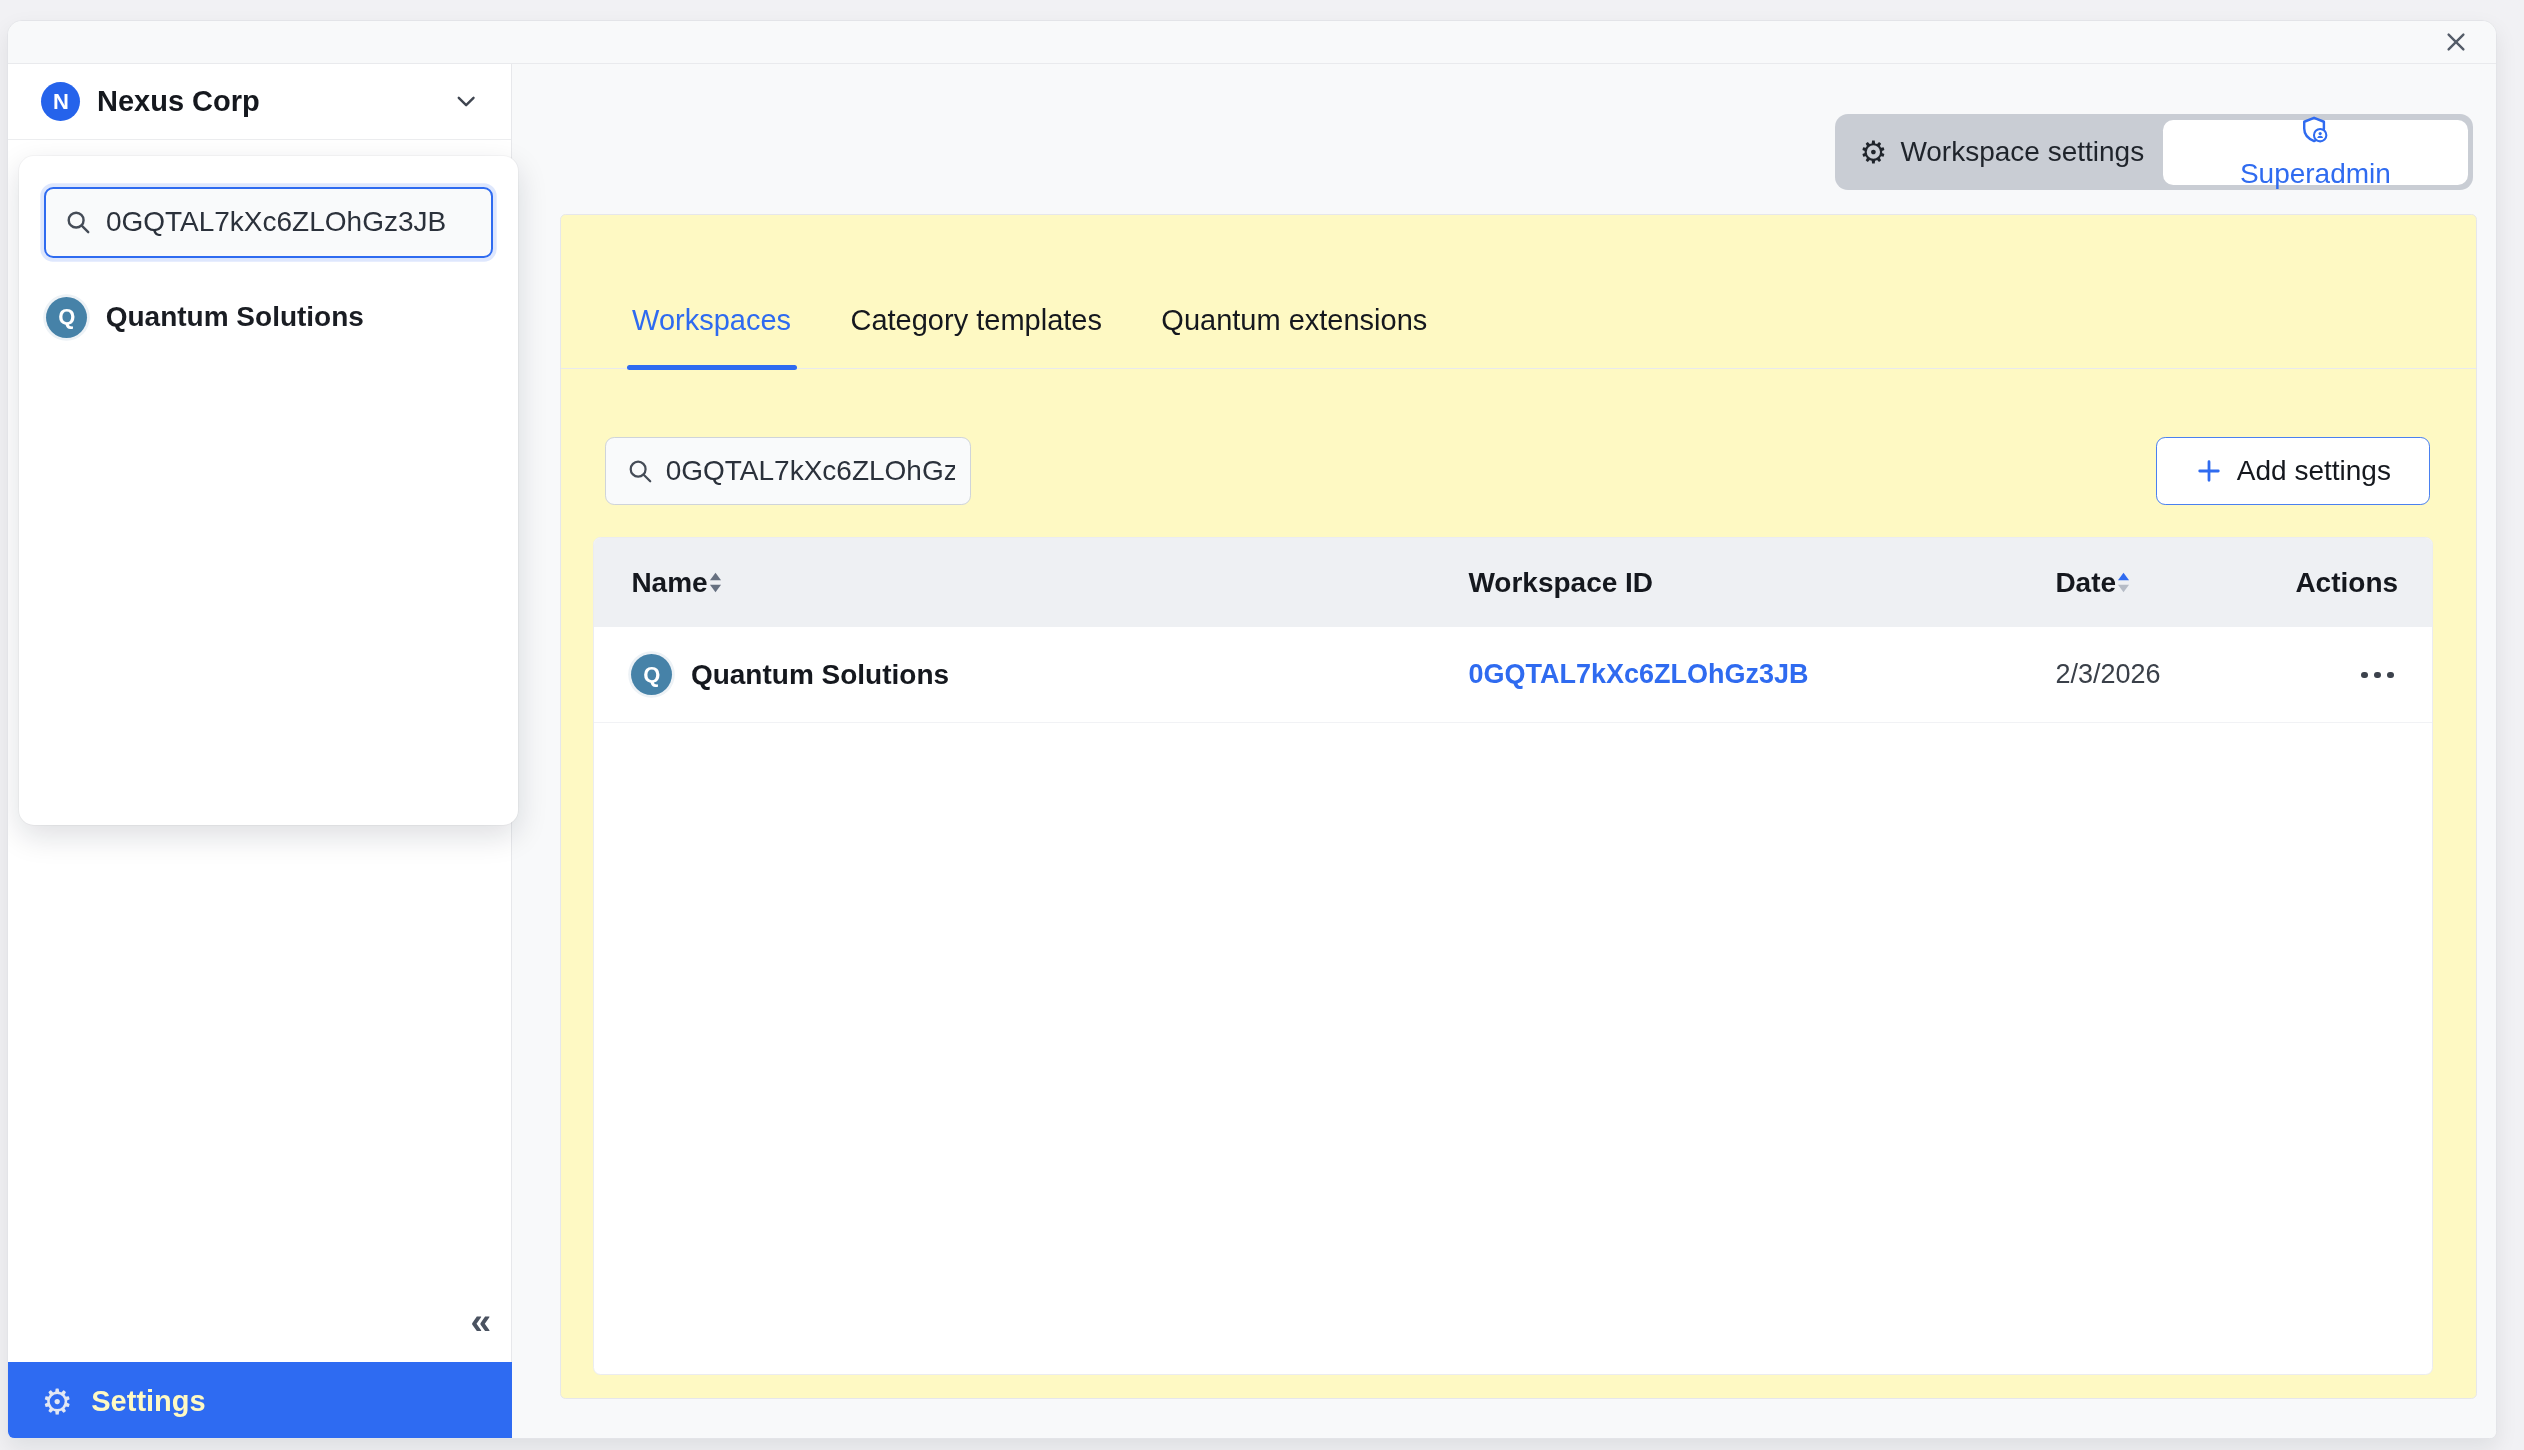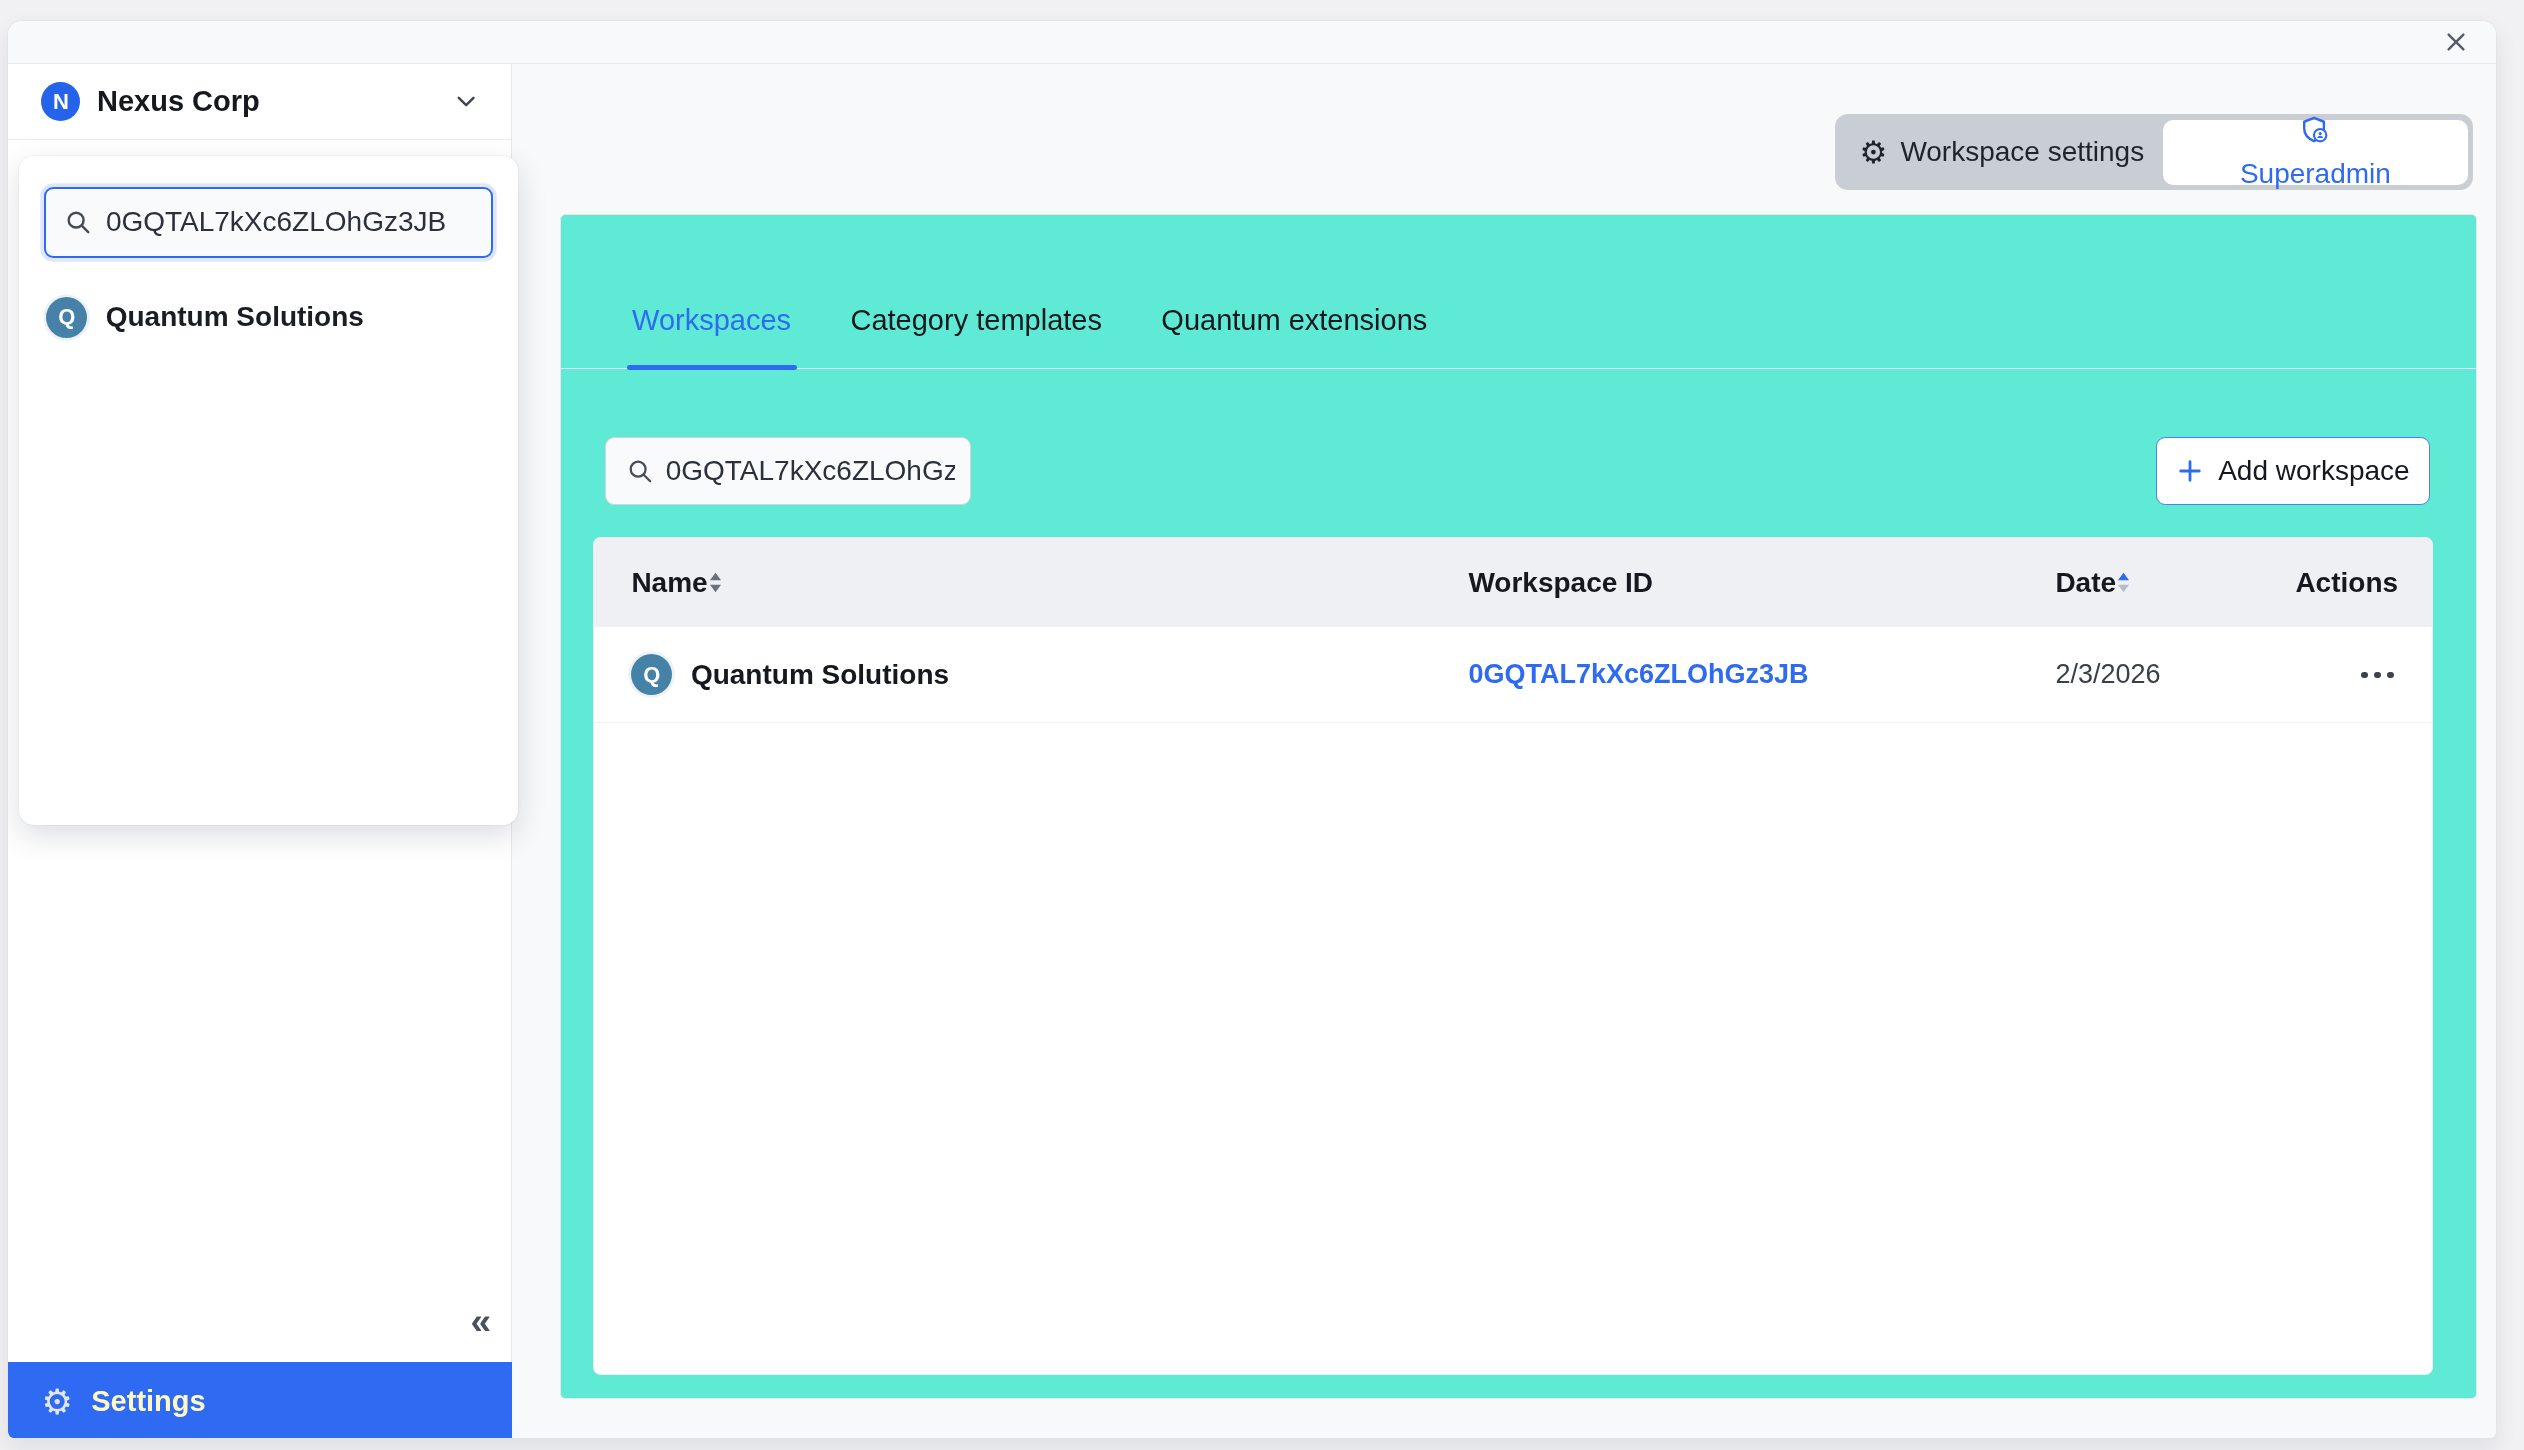--- a/index.html
+++ b/index.html
@@ -47,21 +47,21 @@
 
   
   .pane{position:absolute;left:504px;top:43px;width:1986px;height:1376px;background:var(--pane-bg);}
   .segmented{position:absolute;left:1323px;top:50px;width:638px;height:76px;background:var(--segmented-bg);
     border-radius:13px;display:flex;align-items:stretch;padding:5.5px;}
   .segment{display:flex;align-items:center;justify-content:center;gap:13px;font-size:28px;color:#1F242B;cursor:pointer;}
   .segment.inactive{flex:1;}
   .segment.active{width:305px;background:#fff;border-radius:10.2px;color:var(--accent);flex-direction:column;}
   .segment .gear-glyph{font-size:31px;line-height:1;}
 
-  .card{position:absolute;left:48px;top:150px;width:1917px;height:1185px;background:#5eead4;
+  .card{position:absolute;left:48px;top:150px;width:1917px;height:1185px;background:#fef9c3;
     border:0.9px solid #E6E7EB;border-radius:5.5px;}
   .tabs{position:absolute;left:0;top:0;width:100%;height:154px;border-bottom:1.8px solid #E9EAEE;
     display:flex;align-items:flex-end;padding:0 0 0 67px;gap:52px;}
   .tab{font-size:29px;padding:0 3.7px 31px 3.7px;position:relative;cursor:pointer;color:var(--text);}
   .tab.active{color:var(--accent);font-weight:500;}
   .tab.active::after{content:"";position:absolute;left:-1.8px;right:-1.8px;bottom:-1.8px;height:5.5px;
     background:var(--accent);border-radius:2.8px;}
 
   .main-search{position:absolute;left:44px;top:222px;width:366px;height:68px;display:flex;align-items:center;
     gap:13px;background:#F9FAFB;border:1.8px solid #CFD4DA;border-radius:9.2px;padding:0 15px 0 20.3px;}
@@ -175,21 +175,21 @@
           </span>
           <input type="text" value="0GQTAL7kXc6ZLOhGz3JB" style="">
         </div>
 
         <div class="add-btn">
           <span>
             <svg width="26" height="26" viewBox="0 0 28 28">
                 <path d="M14 4 V24 M4 14 H24" stroke="#2F6BF0" stroke-width="3" stroke-linecap="round"></path>
               </svg>
           </span>
-          <span>Add workspace</span>
+          <span>Add settings</span>
         </div>
 
         <div class="table-box">
           <div class="thead">
             <div class="th">
               <span>Name</span>
               <span>
                 <svg width="15" height="24" viewBox="0 0 16 26">
                     <polygon points="8,2 14,10 2,10" fill="#667080"></polygon>
                     <polygon points="2,15 14,15 8,23" fill="#667080"></polygon>

